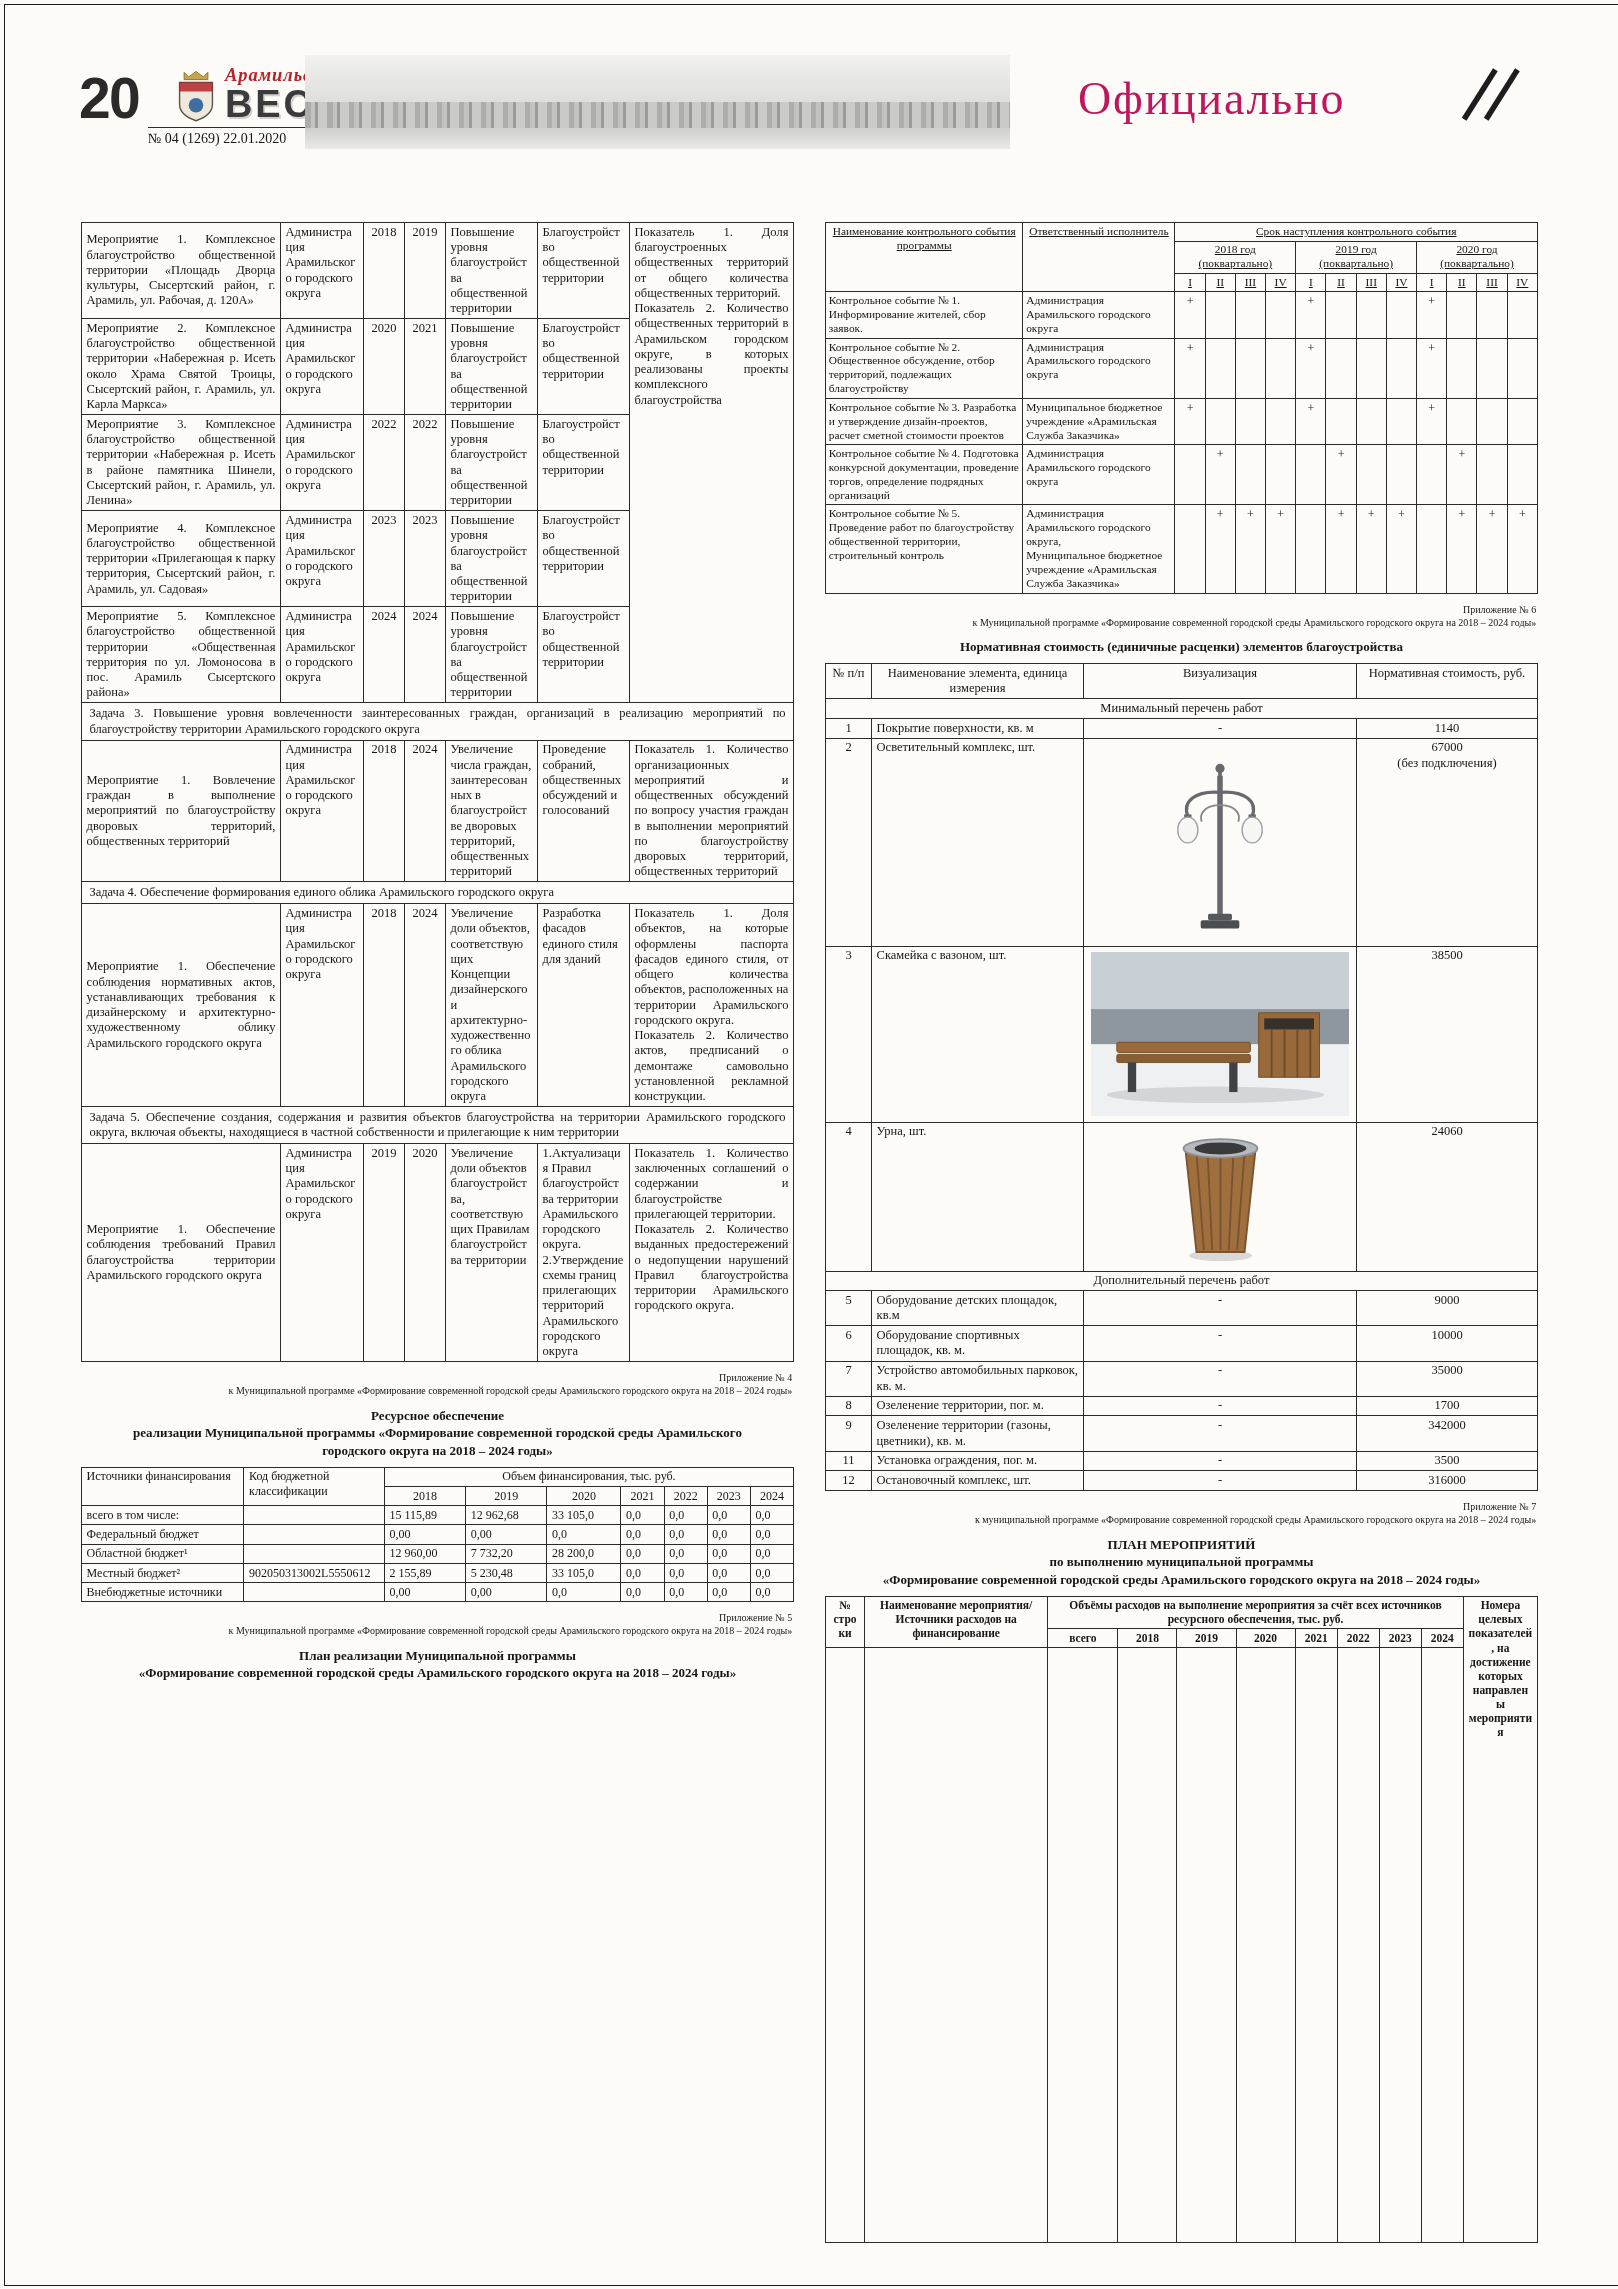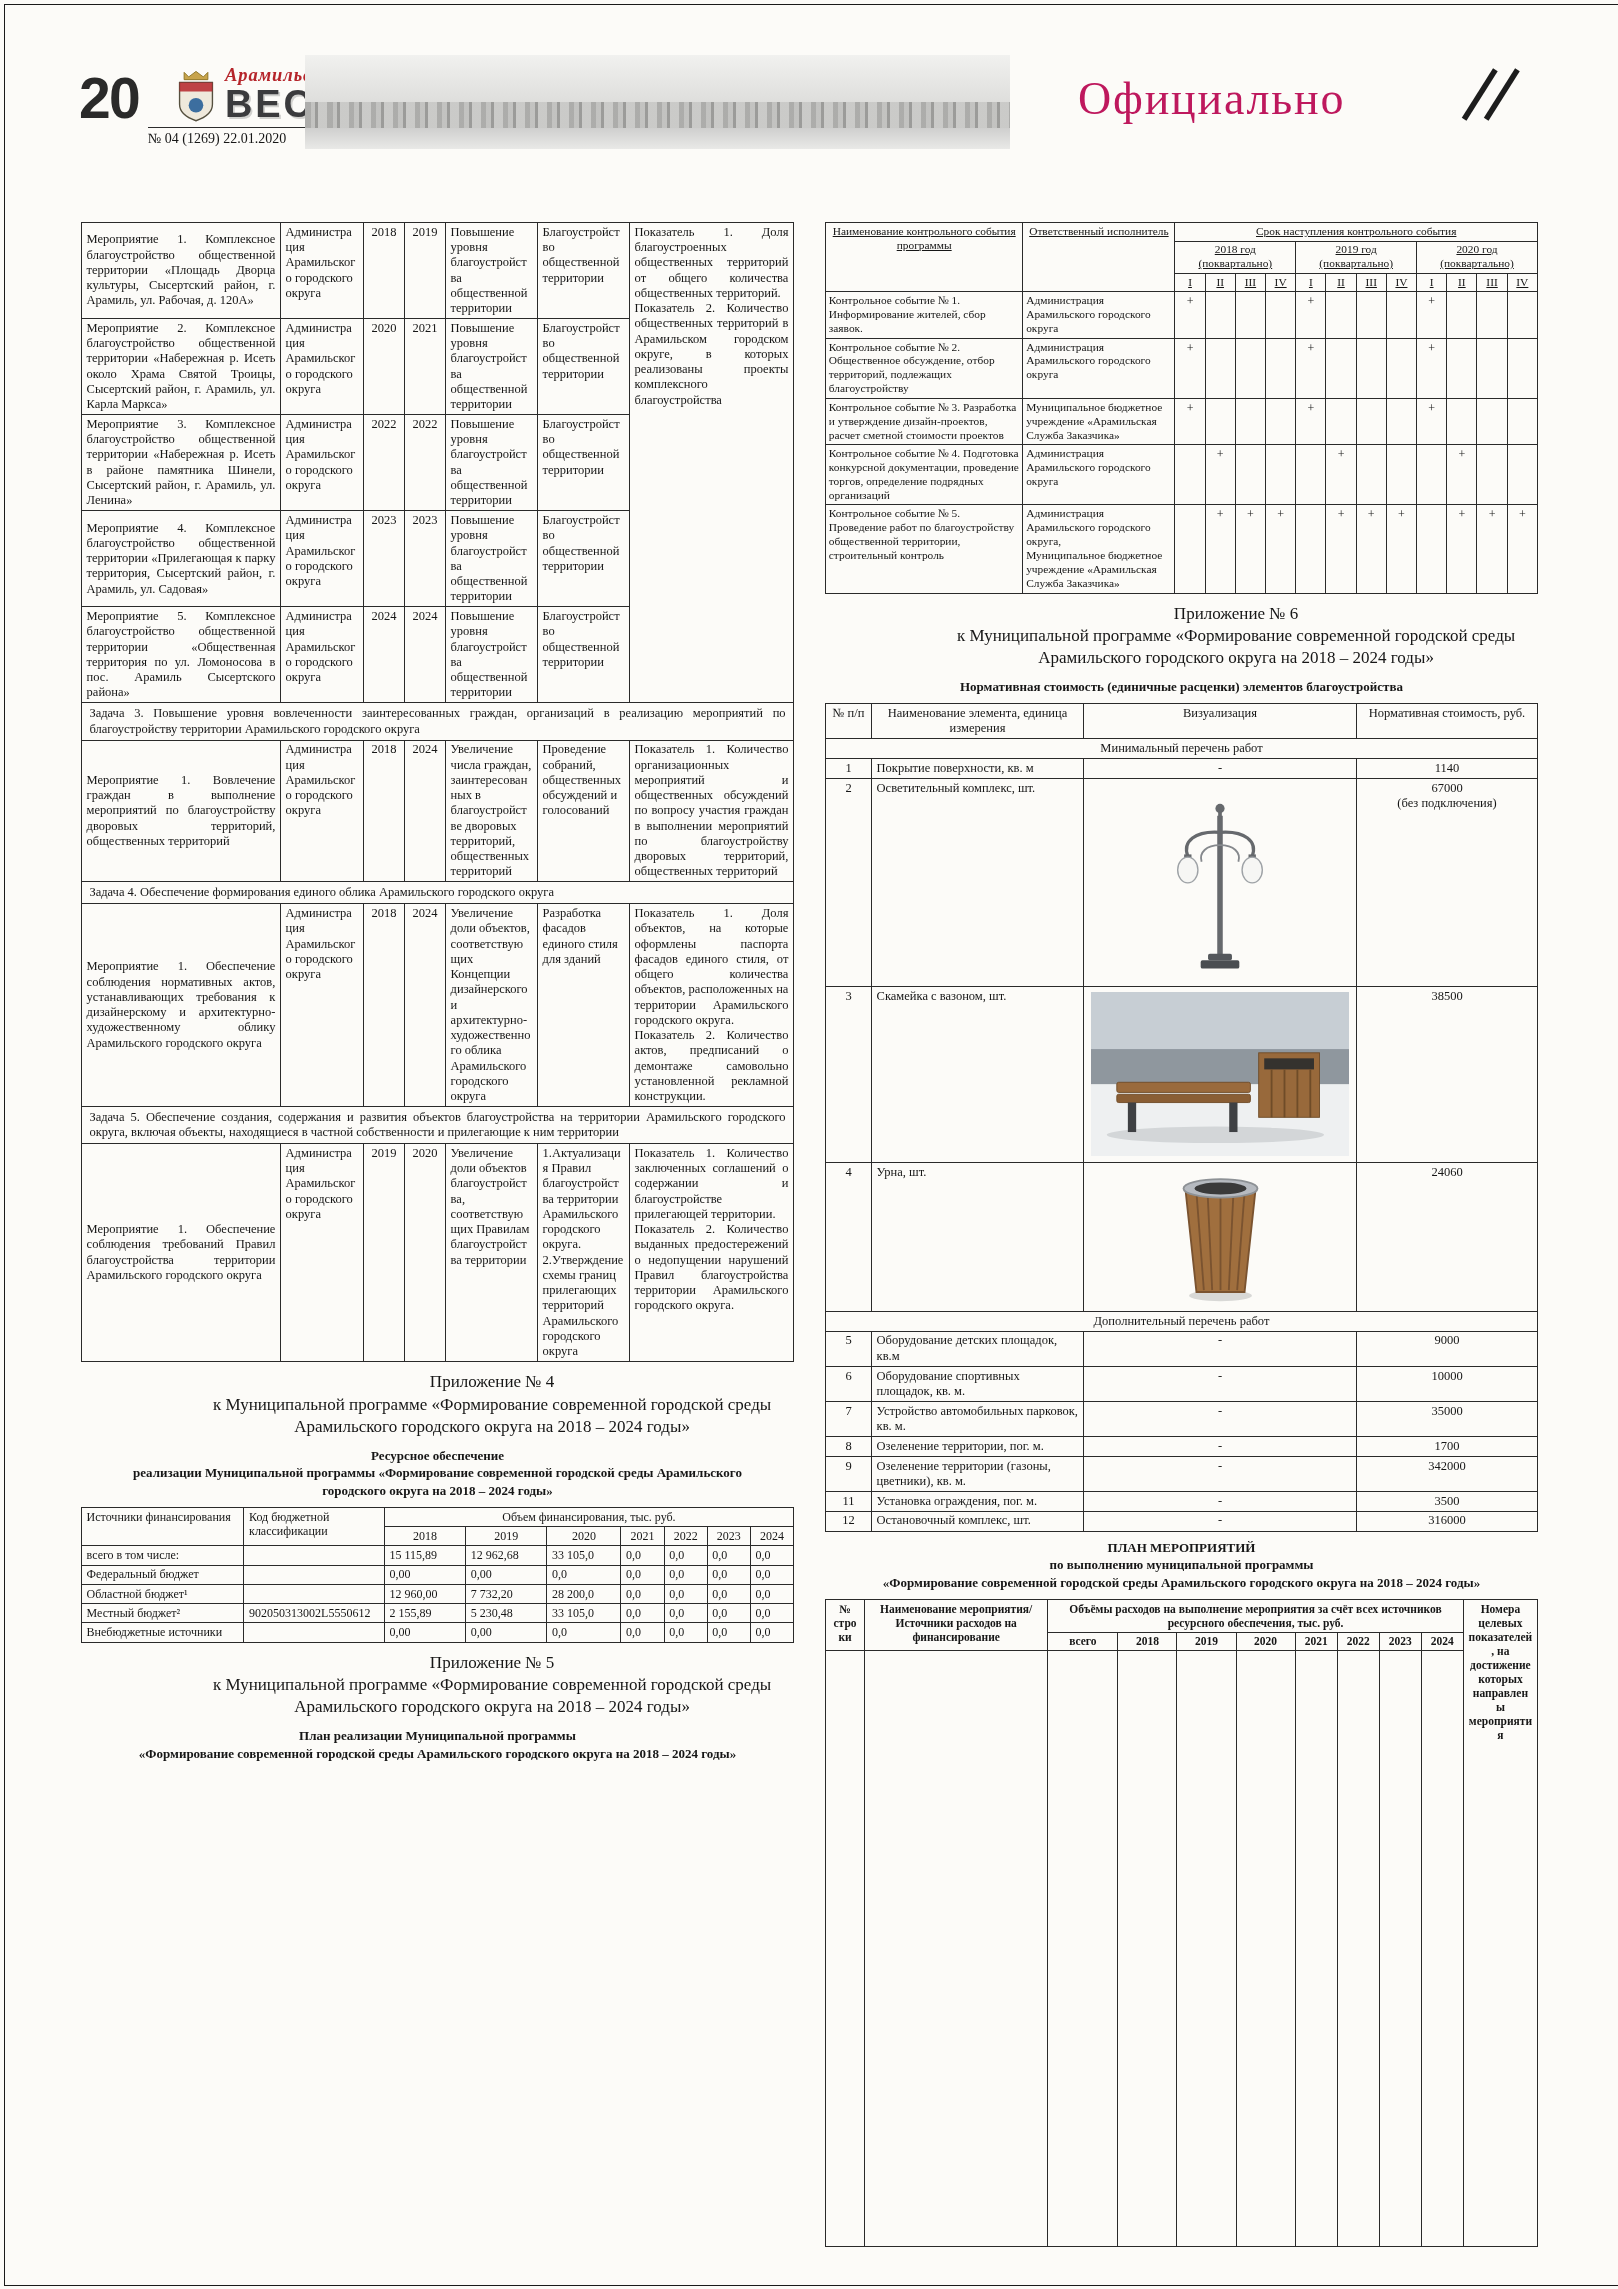--- a/index.html
+++ b/index.html
@@ -45,21 +45,21 @@
 
   .cost-t td { font-size:12.5px; }
   .cost-t .viz svg { display:block; margin:3.7px auto; }
   .cost-t .secrow { text-align:center; }
 
   .plan-t td { font-size:11.5px; }
   .plan-t .targets { vertical-align:top; }
   .plan-empty td { height:591px; }
 
   
-  .appendix { text-align:center; font-size:17px; line-height:1.3; margin:9.2px 1.8px 9.2px 111px; }
+  .appendix { text-align:right; font-size:10px; line-height:1.3; margin:9.2px 1.8px 9.2px 111px; }
   .tbl-title { text-align:center; font-weight:bold; font-size:13px; line-height:1.35; margin:7.4px 24px 7.4px; }
 </style>
 </head>
 <body>
 
 <div class="page">
   <div class="frame"></div>
 
   <div class="page-num">20</div>
 
@@ -552,20 +552,24 @@
           </tr>
           <tr>
             <td class="ctr">12</td>
             <td>Остановочный комплекс, шт.</td>
             <td class="ctr viz">-</td>
             <td class="ctr">316000</td>
           </tr>
         </tbody>
     </table>
 
+    <div class="appendix">
+      <div>Приложение № 7</div>
+      <div>к муниципальной программе «Формирование современной городской среды Арамильского городского округа на 2018 – 2024 годы»</div>
+    </div>
 
     <div class="tbl-title">
       <div>ПЛАН МЕРОПРИЯТИЙ</div>
       <div>по выполнению муниципальной программы</div>
       <div>«Формирование современной городской среды Арамильского городского округа на 2018 – 2024 годы»</div>
     </div>
 
     <table class="t plan-t">
       <colgroup>
         <col style="width:39px">

